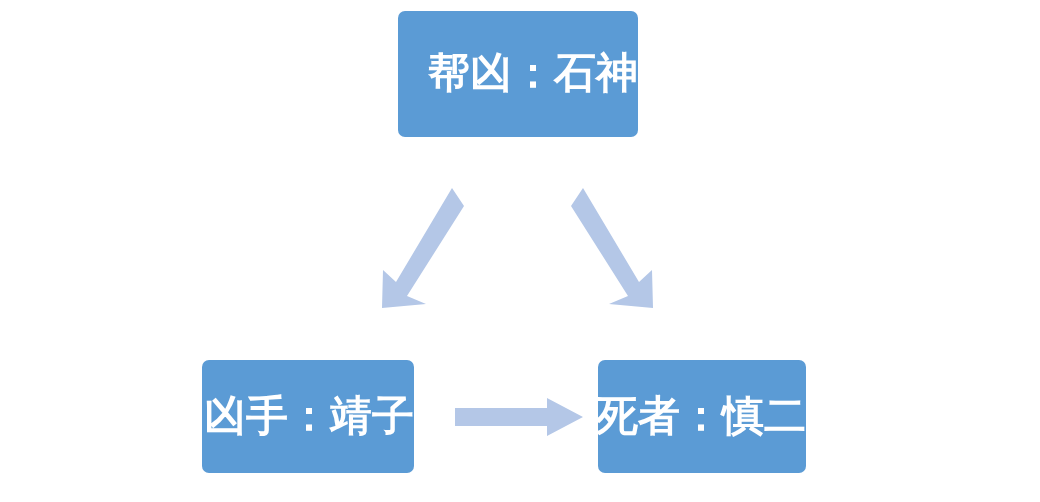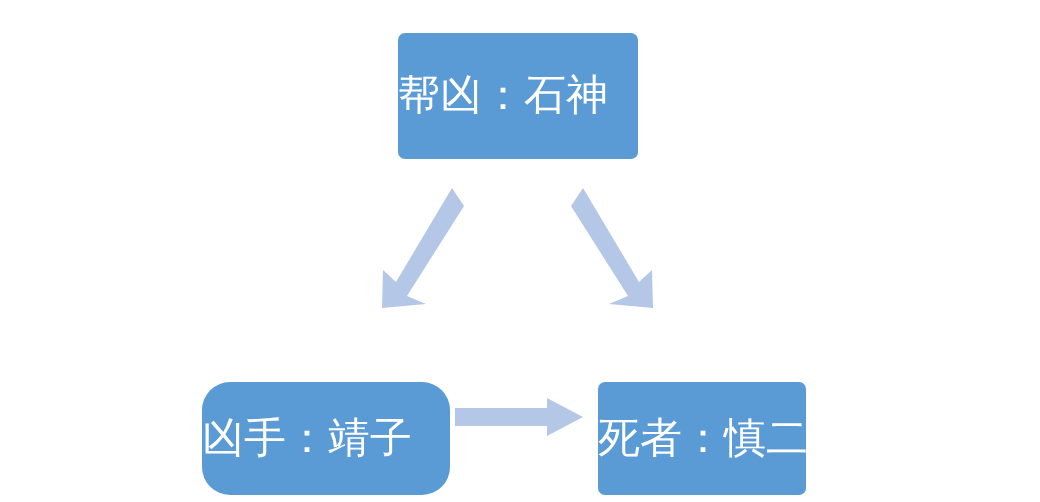--- a/index.html
+++ b/index.html
@@ -19,46 +19,44 @@
   }
 
   
   .node {
     position: absolute;
     box-sizing: border-box;
     background: #5B9BD5;
     border-radius: 7px;
     display: flex;
     align-items: center;
-    justify-content: flex-start;
+    justify-content: flex-end;
     color: #ffffff;
     font-size: 42px;
     line-height: 1;
     letter-spacing: 0px;
     white-space: nowrap;
-    font-weight: 400;
-    margin-top: 22px;
+    font-weight: 700;
   }
   .node-label {
     display: block;
     transform: translateY(-1px);
   }
 
   #node-accomplice {
     left: 398px;
     top: 11px;
     width: 240px;
     height: 126px;
   }
   #node-murderer {
     left: 202px;
     top: 360px;
-    width: 248px;
+    width: 212px;
     height: 113px;
-    border-radius: 28px;
   }
   #node-victim {
     left: 598px;
     top: 360px;
     width: 208px;
     height: 113px;
   }
 
   
   .arrow-svg {

